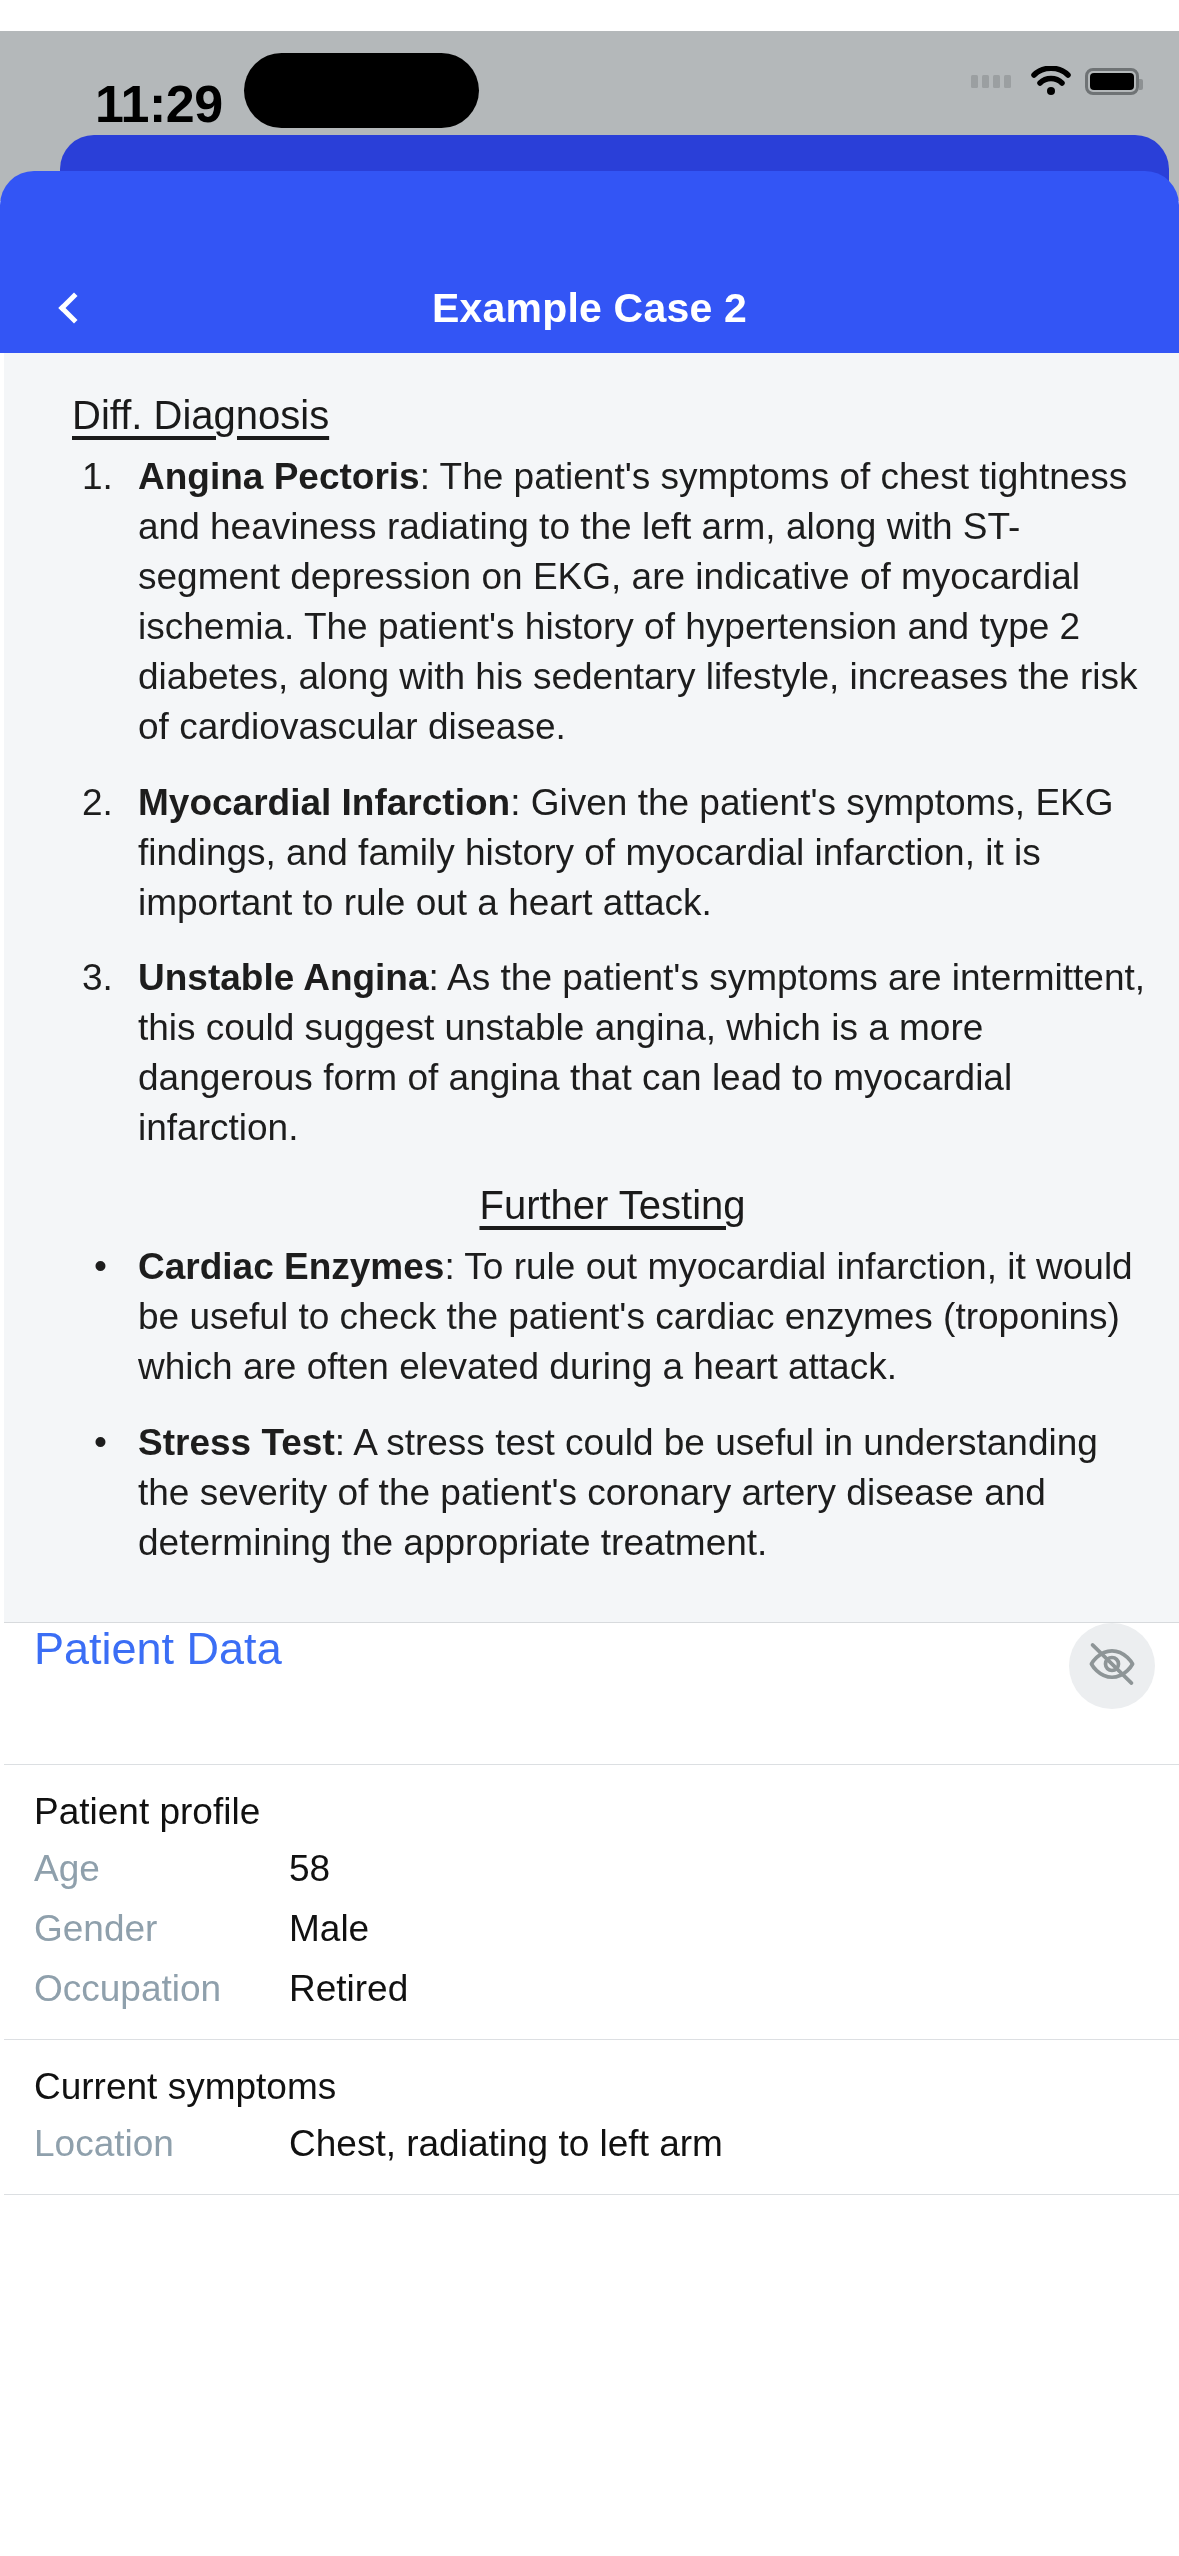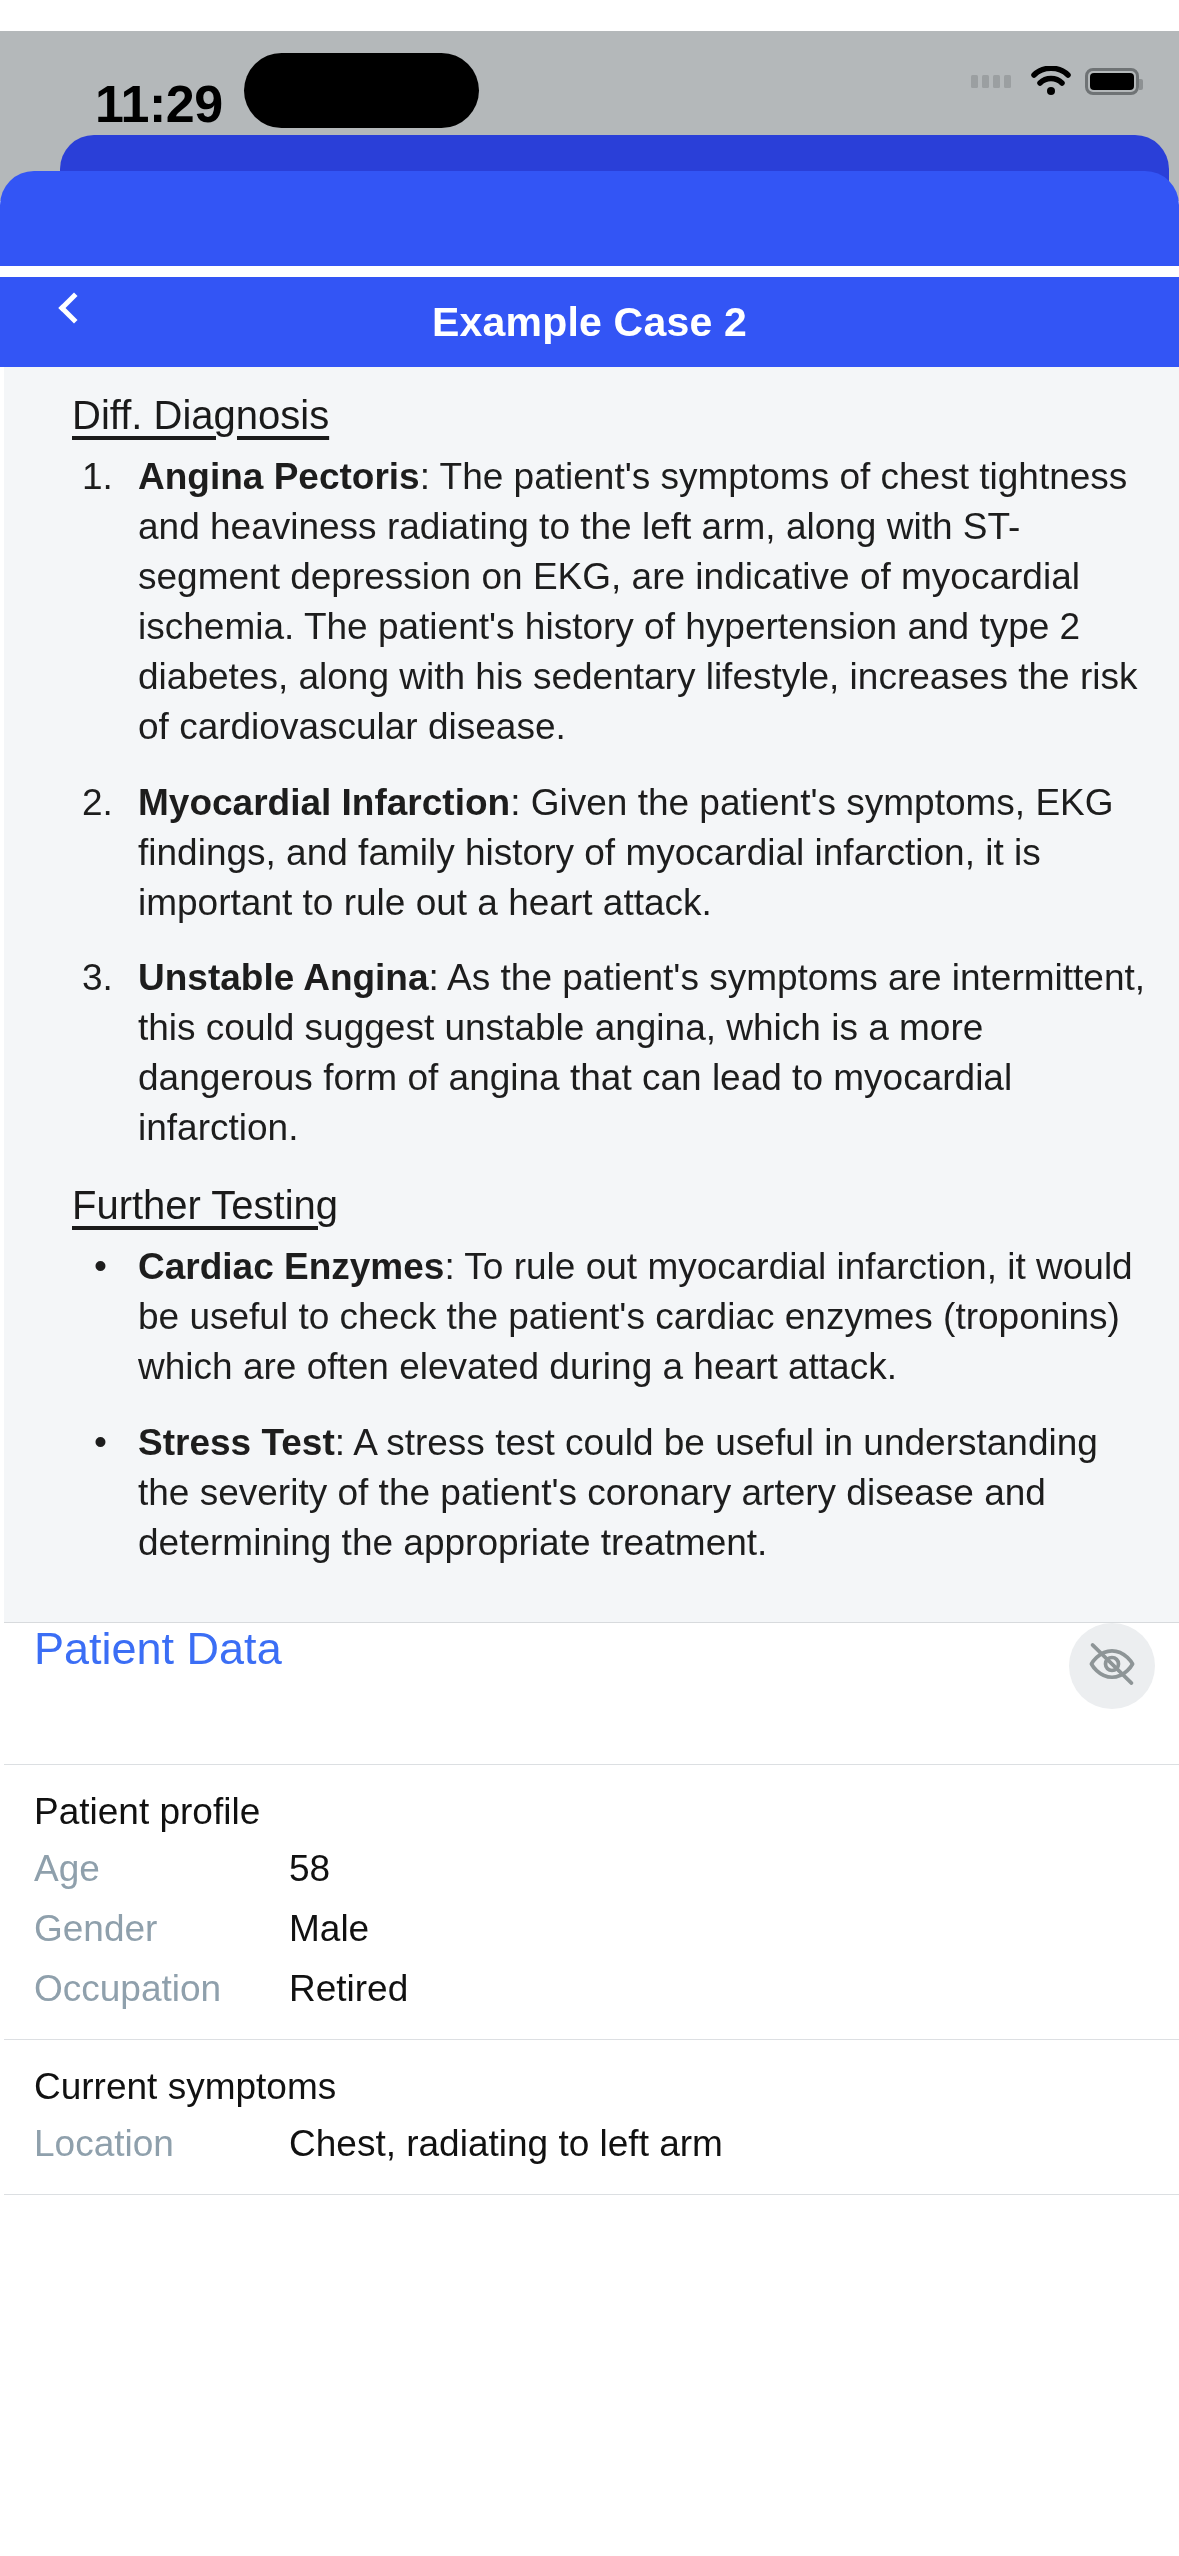--- a/index.html
+++ b/index.html
@@ -41,21 +41,21 @@
   
   .nav-back-card {
     position:absolute; top:104px; left:60px; right:10px; height:130px;
     background:#2a3fd8; border-radius:34px 34px 0 0; z-index:6;
   }
   .navbar {
     position:absolute; top:140px; left:0; width:1179px; height:95px;
     background:#3355f5; border-radius:34px 34px 0 0; z-index:7;
   }
   .navbar-body {
-    position:absolute; top:246px; left:0; width:1179px; height:90px;
+    position:absolute; top:232px; left:0; width:1179px; height:90px;
     background:#3355f5; z-index:7;
     display:flex; align-items:center; justify-content:center;
   }
   .nav-title {
     font-size:41px; font-weight:700; color:#fff; letter-spacing:0.2px;
   }
   .back-btn {
     position:absolute; left:55px; top:232px; width:80px; height:90px;
     display:flex; align-items:center; justify-content:flex-start; z-index:8;
   }
@@ -72,21 +72,21 @@
   }
 
   .note-area {
     background:#f4f6f8; padding:40px 30px 28px 30px;
     border-bottom:1px solid #d7dadd;
   }
   .md-h {
     font-size:40px; color:#1a1a1a; text-decoration:underline;
     text-underline-offset:7px; margin:0 0 14px 38px; font-weight:400;
   }
-  .md-h.second { margin-top:30px; }
+  .md-h.second { margin-top:30px;text-align:center; }
 
   ol.md-list, ul.md-list { margin:0 0 0 38px; padding:0; list-style:none; }
   ol.md-list li, ul.md-list li {
     position:relative; padding-left:66px; margin-bottom:26px;
     font-size:37px; line-height:1.35; color:#1d1d1d;
   }
   ol.md-list li .marker {
     position:absolute; left:10px; top:0; font-size:37px; color:#1d1d1d;
   }
   ul.md-list li .marker {

